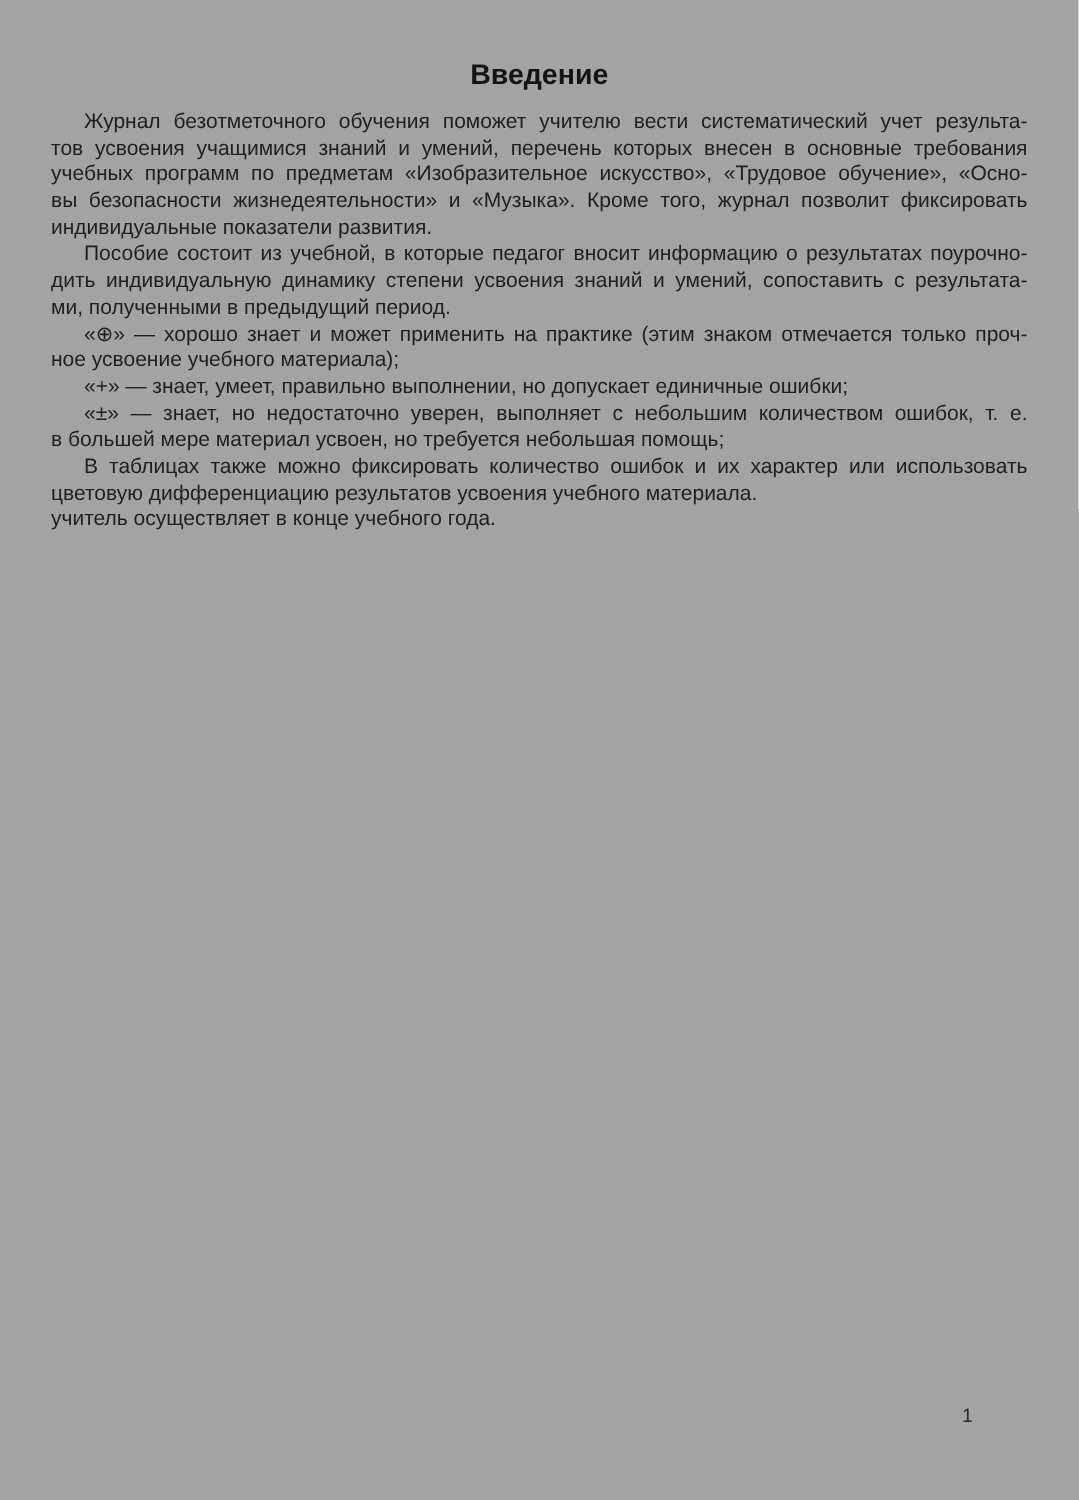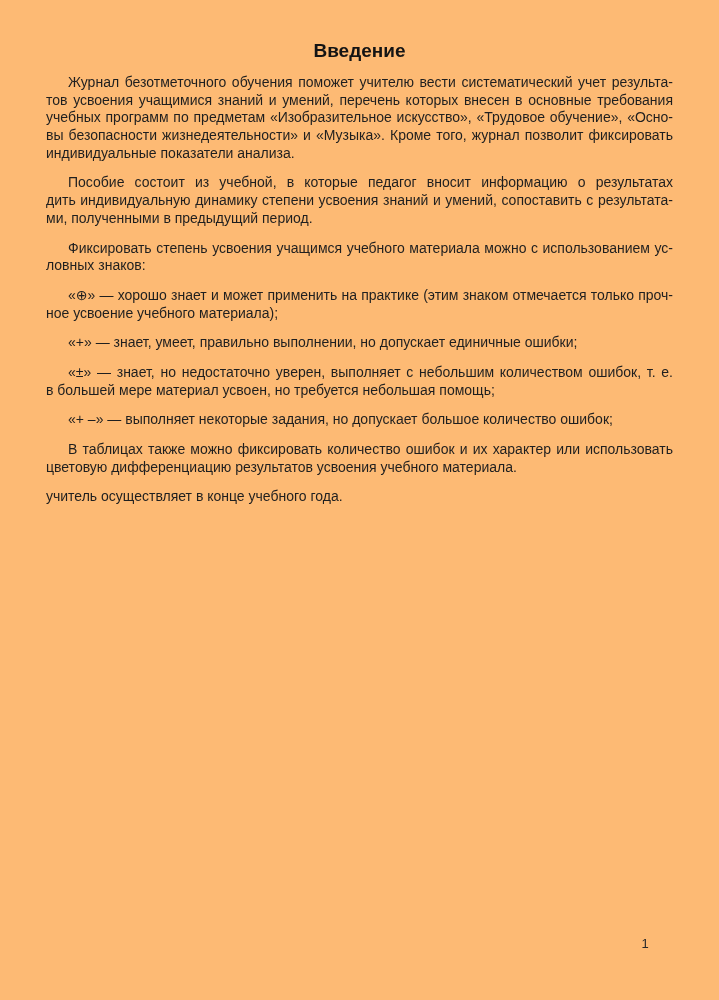--- a/index.html
+++ b/index.html
@@ -4,41 +4,41 @@
 <style>
   html, body {
     margin: 0;
     padding: 0;
     background: #ffffff;
   }
   .page {
     position: relative;
     width: 719px;
     height: 1000px;
-    background: #fdba74;
+    background: #a3a3a3;
     font-family: "Liberation Sans", sans-serif;
     color: #1f1f1f;
     overflow: hidden;
   }
   .text-block {
     position: absolute;
     left: 34px;
     top: 40px;
     width: 651px;
   }
   .page-title {
     margin: 0 0 10px 0;
     font-size: 19px;
     line-height: 22px;
     font-weight: bold;
     text-align: center;
     color: #141414;
   }
   .paragraph {
-    margin: 12px;
+    margin: 0;
     padding: 0;
   }
   .line {
     font-size: 14px;
     line-height: 17.7px;
     height: 17.7px;
     overflow: hidden;
     white-space: normal;
   }
   
@@ -72,51 +72,44 @@
 <div class="page">
   <div class="text-block">
 
     <h1 class="page-title">Введение</h1>
 
     <div class="paragraph">
       <div class="line jl fi">Журнал безотметочного обучения поможет учителю вести систематический учет результа-</div>
       <div class="line jl">тов усвоения учащимися знаний и умений, перечень которых внесен в основные требования</div>
       <div class="line jl">учебных программ по предметам «Изобразительное искусство», «Трудовое обучение», «Осно-</div>
       <div class="line jl">вы безопасности жизнедеятельности» и «Музыка». Кроме того, журнал позволит фиксировать</div>
-      <div class="line ll">индивидуальные показатели анализа.</div>
+      <div class="line ll">индивидуальные показатели развития.</div>
     </div>
 
     <div class="paragraph">
       <div class="line jl fi">Пособие состоит из учебной, в которые педагог вносит информацию о результатах поурочно-</div>
       <div class="line jl">дить индивидуальную динамику степени усвоения знаний и умений, сопоставить с результата-</div>
       <div class="line ll">ми, полученными в предыдущий период.</div>
     </div>
 
-    <div class="paragraph">
-      <div class="line jl fi">Фиксировать степень усвоения учащимся учебного материала можно с использованием ус-</div>
-      <div class="line ll">ловных знаков:</div>
-    </div>
 
     <div class="paragraph">
       <div class="line jl fi">«⊕» — хорошо знает и может применить на практике (этим знаком отмечается только проч-</div>
       <div class="line ll">ное усвоение учебного материала);</div>
     </div>
 
     <div class="paragraph">
       <div class="line ll fi">«+» — знает, умеет, правильно выполнении, но допускает единичные ошибки;</div>
     </div>
 
     <div class="paragraph">
       <div class="line jl fi">«±» — знает, но недостаточно уверен, выполняет с небольшим количеством ошибок, т. е.</div>
       <div class="line ll">в большей мере материал усвоен, но требуется небольшая помощь;</div>
     </div>
 
-    <div class="paragraph">
-      <div class="line ll fi">«+ –» — выполняет некоторые задания, но допускает большое количество ошибок;</div>
-    </div>
 
 
     <div class="paragraph">
       <div class="line jl fi">В таблицах также можно фиксировать количество ошибок и их характер или использовать</div>
       <div class="line ll">цветовую дифференциацию результатов усвоения учебного материала.</div>
     </div>
 
     <div class="paragraph">
       <div class="line ll">учитель осуществляет в конце учебного года.</div>
     </div>

